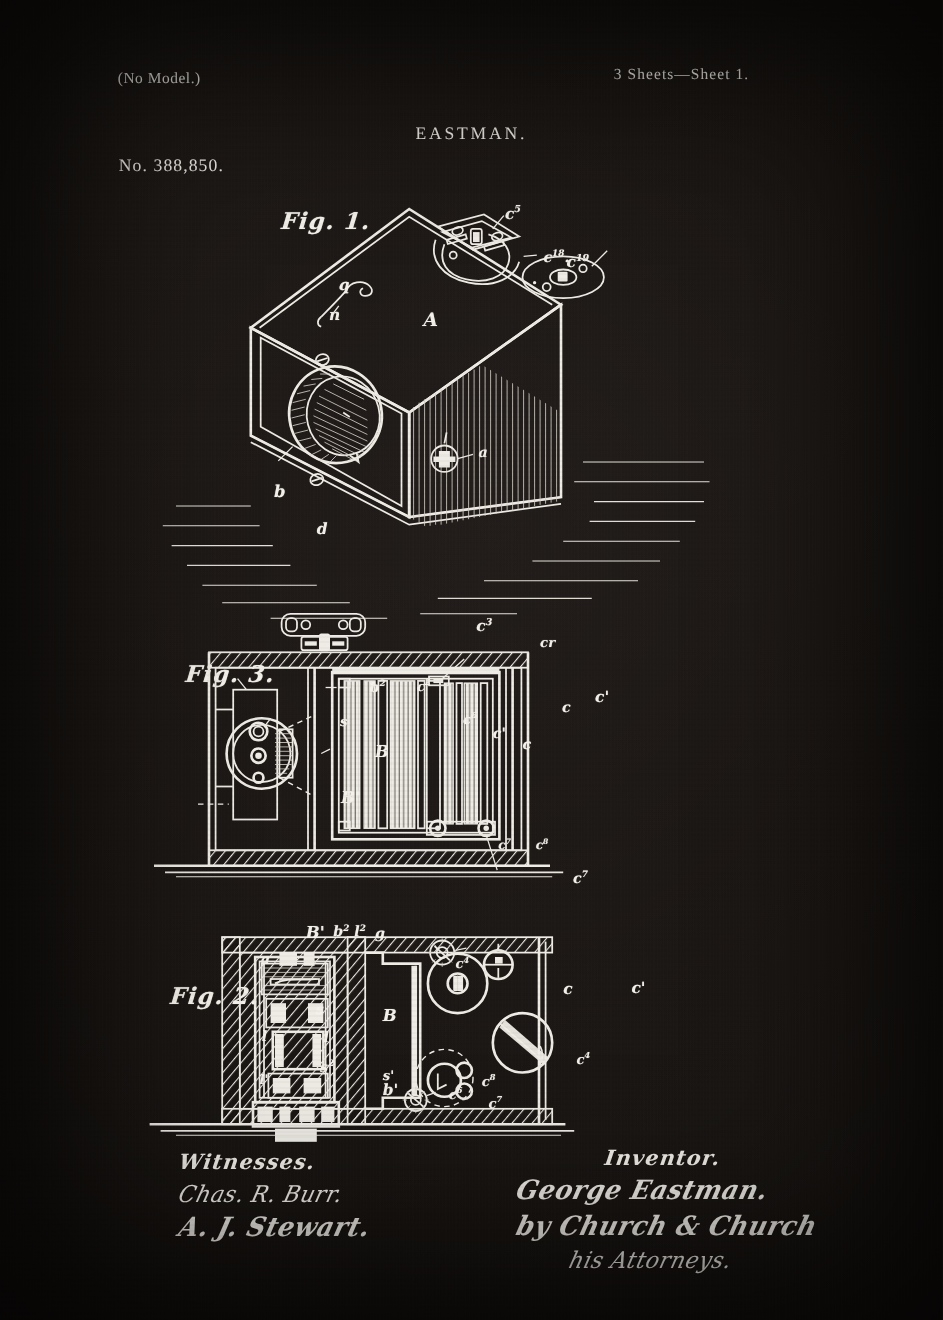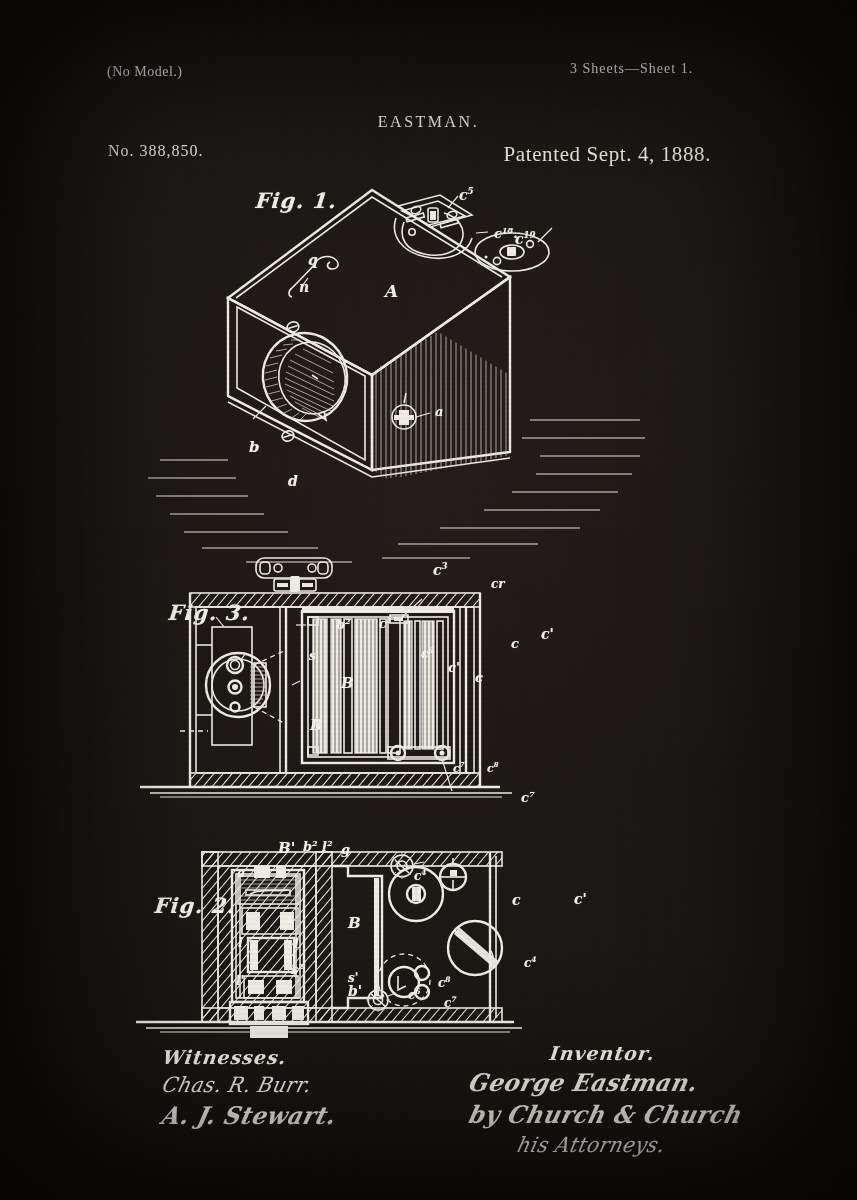--- a/index.html
+++ b/index.html
@@ -44,21 +44,21 @@
 
   
   .hdr {
     position: absolute;
     font-family: "Liberation Serif", serif;
     color: #efece6;
     white-space: nowrap;
     letter-spacing: .5px;
   }
   #no-model      { left: 107px; top: 64px;  font-size: 14px; }
-  #sheet-count   { left: 570px; top: 61px;  font-size: 14px; letter-spacing: 1px; }
+  #sheet-count   { left: 558px; top: 61px;  font-size: 14px; letter-spacing: 1px; }
   #inventor-name { left: 0; top: 82px; width: 857px; text-align: center;
                    font-size: 25px; letter-spacing: 3.5px; }
   #subject-title { left: 0; top: 113px; width: 857px; text-align: center;
                    font-size: 16px; letter-spacing: 2.5px; }
   #patent-no     { left: 108px; top: 142px; font-size: 16px; letter-spacing: 1px; }
   #patent-date   { right: 146px; top: 142px; font-size: 21px; letter-spacing: .6px; }
 
   
   .figlabel {
     position: absolute;
@@ -130,21 +130,20 @@
 </style>
 </head>
 <body>
 
 <div id="sheet">
 
   <div class="hdr" id="no-model">(No Model.)</div>
   <div class="hdr" id="sheet-count">3 Sheets—Sheet 1.</div>
   <div class="hdr" id="subject-title">EASTMAN.</div>
   <div class="hdr" id="patent-no">No. 388,850.</div>
-  <div class="hdr" id="patent-date">Patented Sept. 4, 1888.</div>
 
   <div class="figlabel" id="fig1-label">Fig. 1.</div>
 
   <svg class="figsvg" id="fig1-svg" width="510" height="400" viewBox="0 0 510 400">
     <defs>
       <clipPath id="sideclip">
         <polygon points="232,122 370,205 370,380 232,300"></polygon>
       </clipPath>
       <clipPath id="topclip">
         <polygon points="88,128 232,20 370,107 232,205"></polygon>

